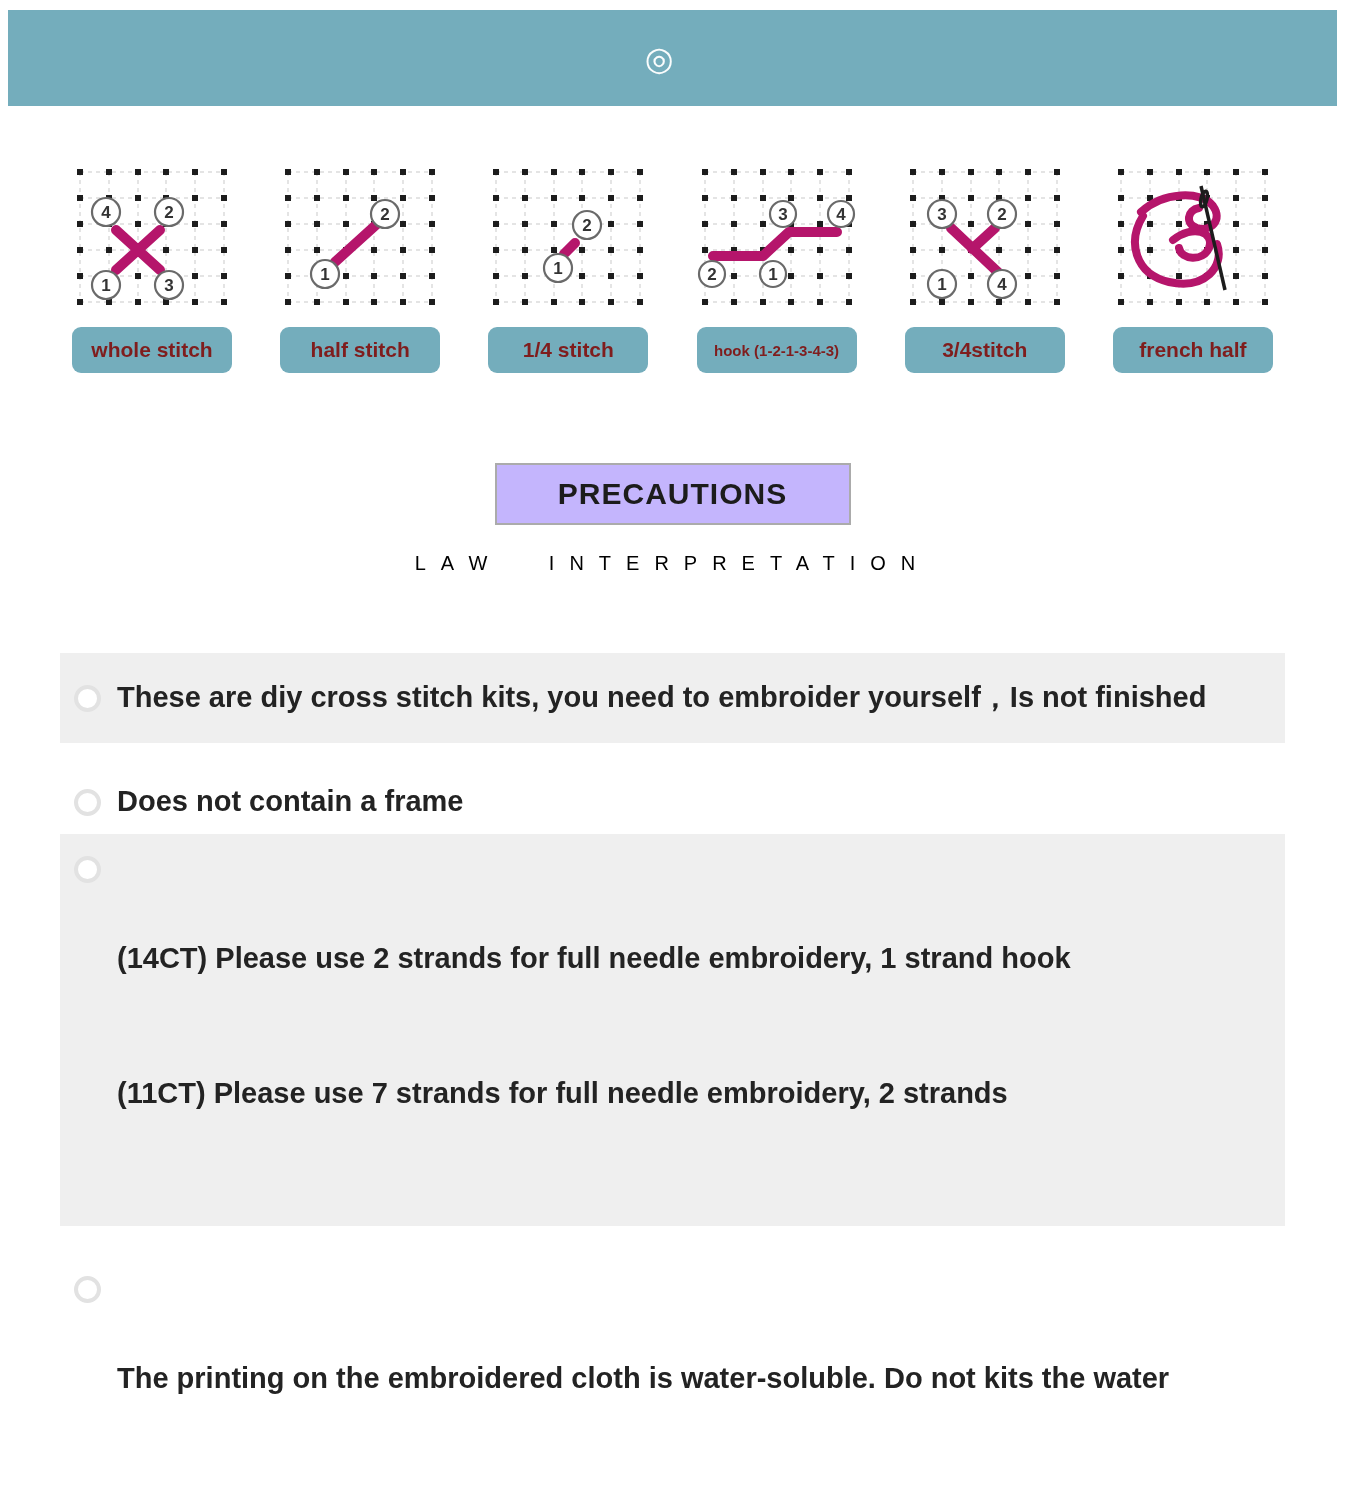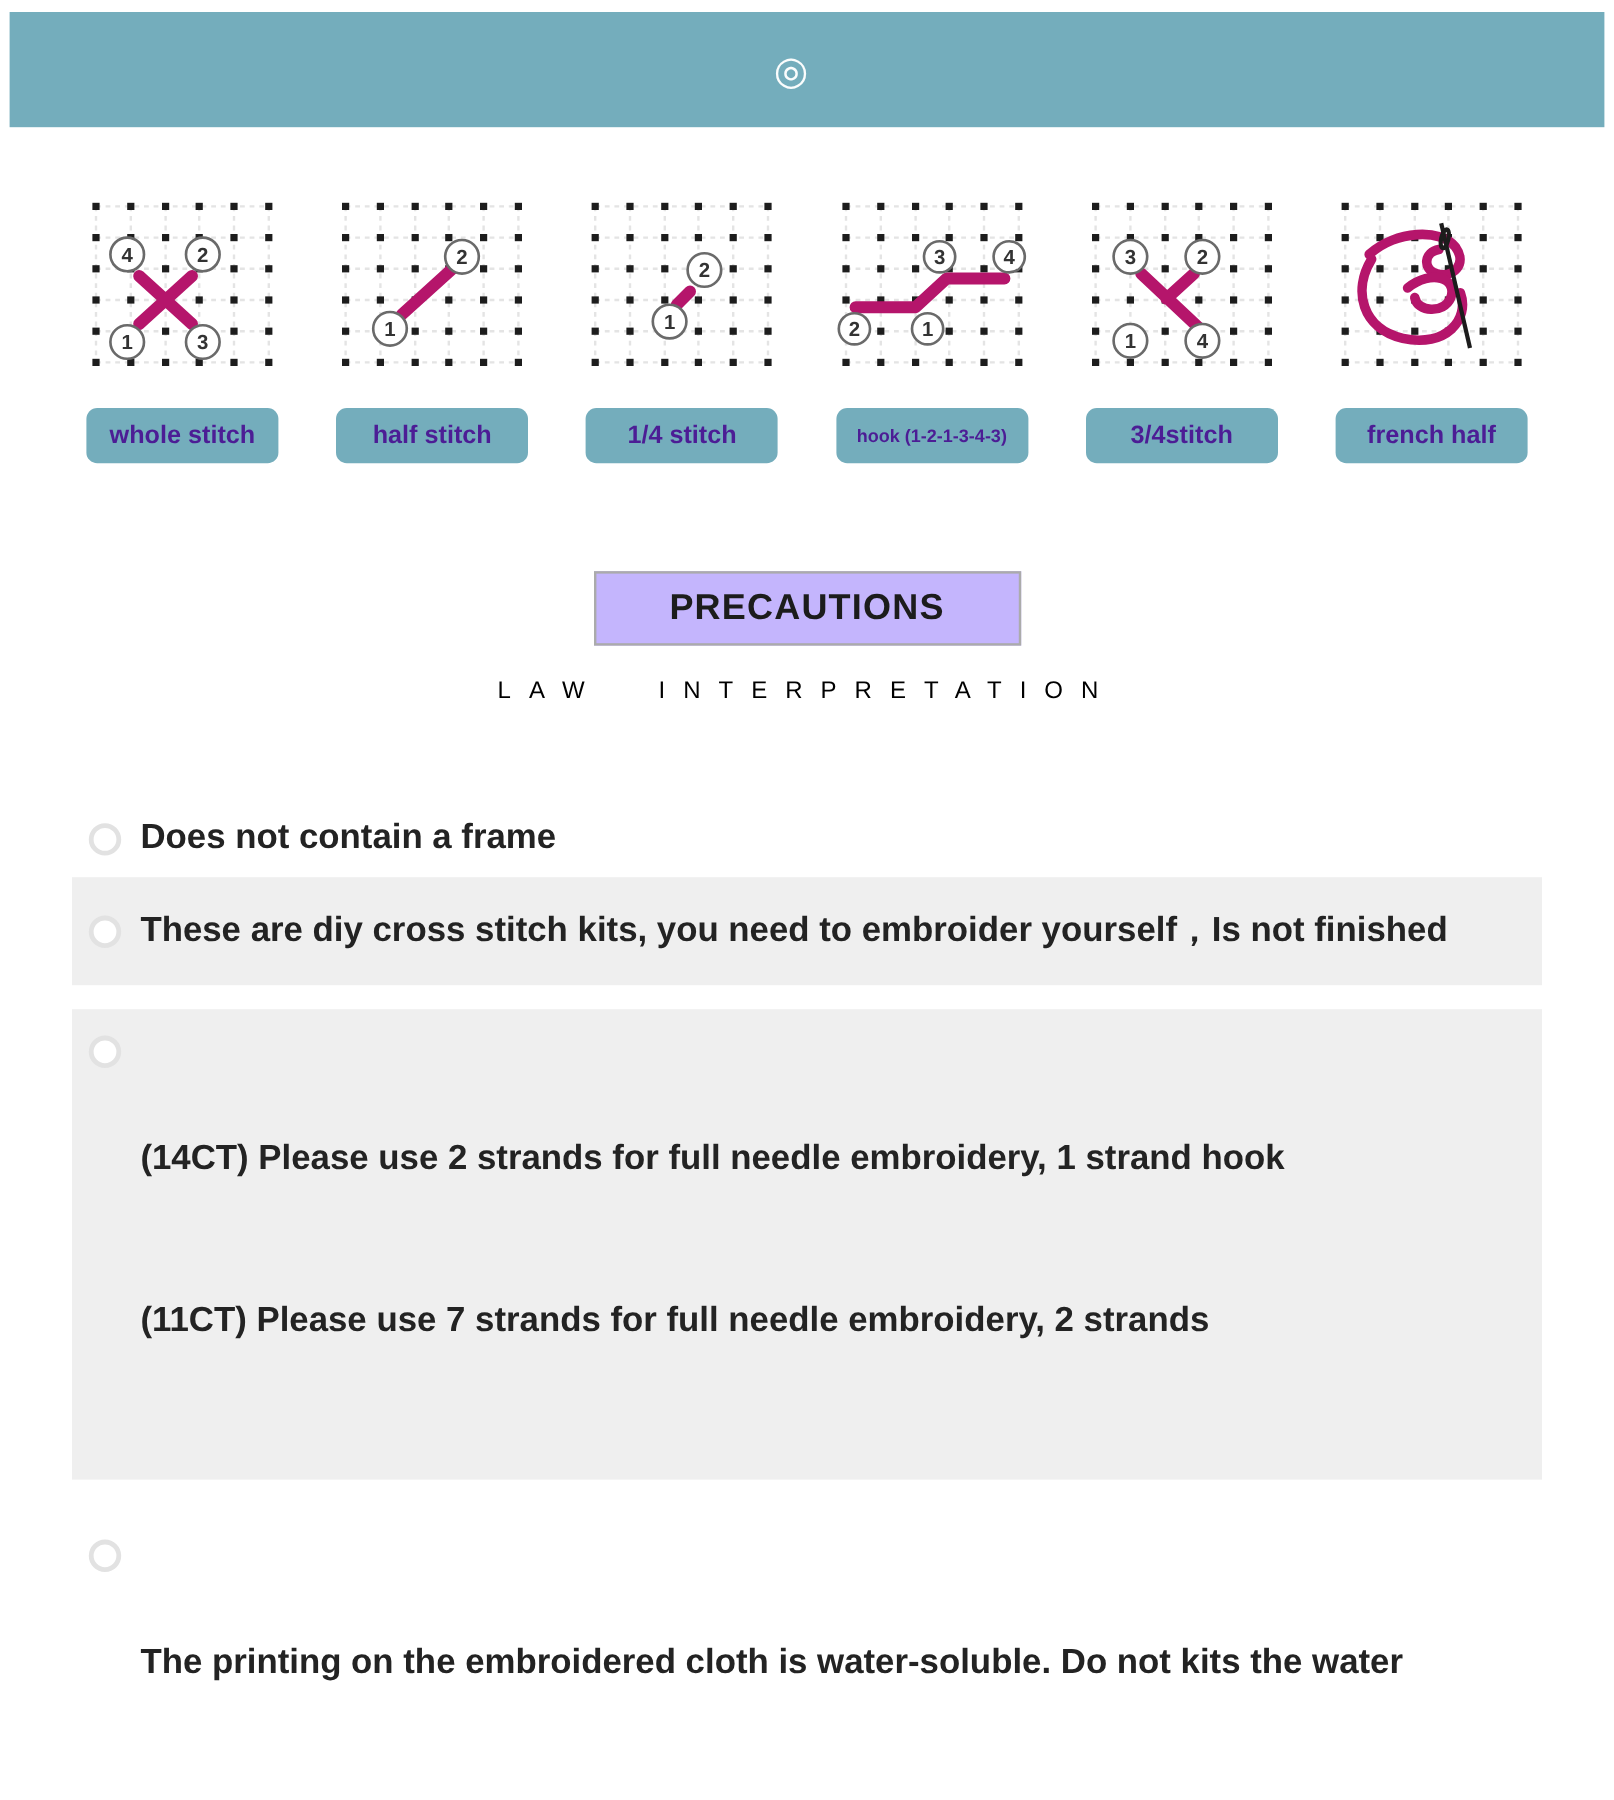--- a/index.html
+++ b/index.html
@@ -10,22 +10,22 @@
   .header{
     margin:10px 8px 0;height:96px;background:var(--teal);
     display:flex;align-items:center;justify-content:center;
     color:#fbfdfd;font-size:37px;font-weight:bold;letter-spacing:.5px;
   }
   .header .bullet{margin-right:26px;font-size:33px;font-weight:normal;line-height:1;}
   .stitch-row{display:flex;justify-content:space-between;padding:0 72px;margin-top:56px;}
   .panel{width:160px;}
   .panel svg{display:block;}
   .pill{
-    margin-top:28px;height:46px;border-radius:9px;background:var(--teal);
-    color:#4c1d95;display:flex;align-items:center;justify-content:center;
+    margin-top:15px;height:46px;border-radius:9px;background:var(--teal);
+    color:#7f1d1d;display:flex;align-items:center;justify-content:center;
     font-size:21px;font-weight:bold;white-space:nowrap;
   }
   .pill.small{font-size:15px;}
   .gridline{stroke:#e4e4e4;stroke-width:2;stroke-dasharray:4 4;fill:none;}
   .griddot{fill:#1d1d1d;}
   .stitch{stroke:var(--magenta);stroke-width:10;fill:none;stroke-linecap:round;stroke-linejoin:round;}
   .swirl{stroke:var(--magenta);stroke-width:8;fill:none;stroke-linecap:round;}
   .needle{stroke:#1c1c1c;stroke-width:3.5;fill:none;}
   .numc circle{fill:#ffffff;stroke:#6a6a6a;stroke-width:2.2;}
   .numc text{font-size:17px;font-weight:bold;fill:#333;text-anchor:middle;}
@@ -42,21 +42,21 @@
   .prow{display:flex;padding:10px 0 10px 14px;}
   .prow.gray{background:var(--row_gray);}
   .bullet-ring{
     width:19px;height:19px;border:4px solid #e2e2e2;border-radius:50%;
     margin:10px 16px 0 0;flex:none;background:#fff;
   }
   .txt{font-size:29px;font-weight:bold;color:#232323;line-height:45px;white-space:pre-wrap;}
   .txt div{min-height:45px;}
   .r1{padding-top:22px;padding-bottom:23px;}
   .r2{margin-top:26px;}
-  .r3{margin-top:20px;padding-top:12px;padding-bottom:20px;}
+  .r3{padding-top:12px;padding-bottom:20px;}
   .r4{margin-top:30px;}
 </style>
 </head>
 <body>
 
 <div class="header">
   <span class="bullet">◎</span>
 </div>
 
 <div class="stitch-row">
@@ -471,28 +471,28 @@
     <div class="pill">french half</div>
   </div>
 
 </div>
 
 <div class="prec-box">PRECAUTIONS</div>
 <div class="law">LAW INTERPRETATION</div>
 
 <div class="plist">
 
+  <div class="prow gray r1">
+    <div class="bullet-ring"></div>
+    <div class="txt"><div>These are diy cross stitch kits, you need to embroider yourself，Is not finished</div></div>
+  </div>
+
   <div class="prow r2">
     <div class="bullet-ring"></div>
     <div class="txt"><div>Does not contain a frame</div></div>
-  </div>
-
-  <div class="prow gray r1">
-    <div class="bullet-ring"></div>
-    <div class="txt"><div>These are diy cross stitch kits, you need to embroider yourself，Is not finished</div></div>
   </div>
 
   <div class="prow gray r3">
     <div class="bullet-ring"></div>
     <div class="txt">
       <div>(14CT) Please use 2 strands for full needle embroidery, 1 strand hook</div>
       <div>(11CT) Please use 7 strands for full needle embroidery, 2 strands</div>
     </div>
   </div>
 

